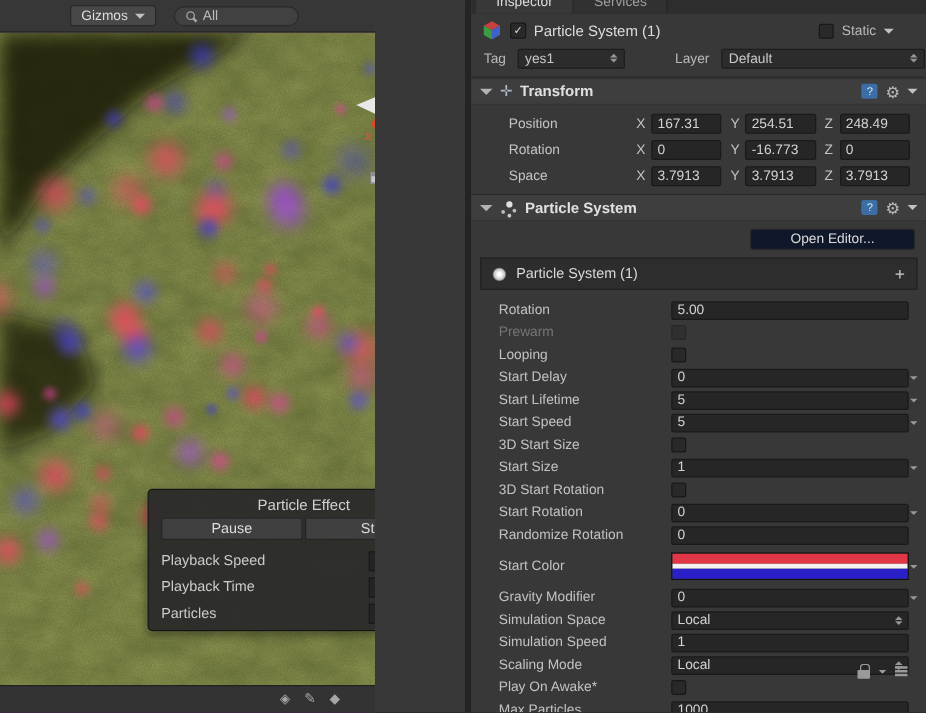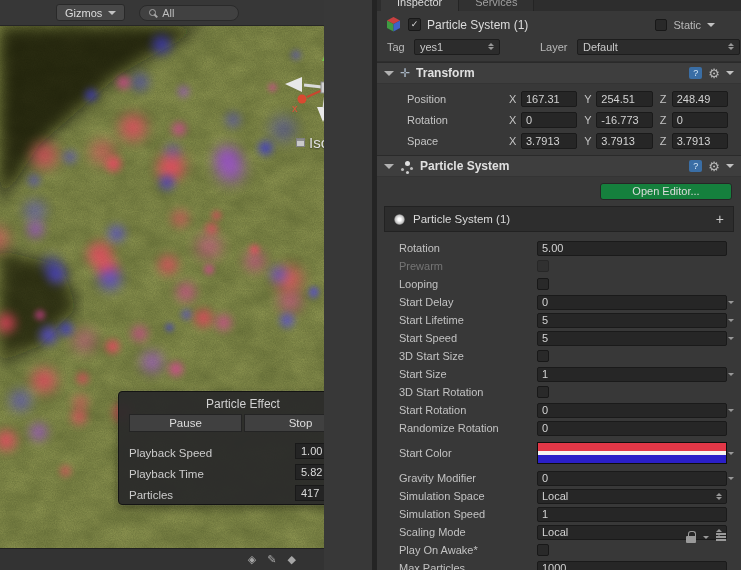--- a/index.html
+++ b/index.html
@@ -5,21 +5,21 @@
   * { margin:0; padding:0; box-sizing:border-box; }
   html,body { background:#222; }
   #app {
     position:relative; width:741px; height:570px; overflow:hidden;
     background:#383838; color:#c8c8c8;
     font-family:"Liberation Sans", sans-serif; font-size:11px;
     user-select:none;
   }
 
   
-  .scene { position:absolute; left:0; top:0; width:324px; height:570px; background:#a21caf; }
+  .scene { position:absolute; left:0; top:0; width:300px; height:570px; background:#a21caf; }
   .scene-toolbar {
     position:absolute; top:0; left:0; right:0; height:26px; background:#373737;
     border-bottom:1px solid #262626; display:flex; align-items:center; gap:14px; padding-left:56px; z-index:6;
   }
   .tool-btn {
     display:inline-flex; align-items:center; gap:6px; height:17px; padding:0 8px;
     background:#484848; border:1px solid #292929; border-radius:3px; color:#ddd; cursor:default;
   }
   .caret-sm { width:0; height:0; border:4px solid transparent; border-top-color:#c2c2c2; margin-top:4px; }
   .search-pill {
@@ -44,21 +44,21 @@
     background:rgba(42,42,42,0.95); border:1px solid #141414; border-radius:4px;
     box-shadow:0 0 0 1px rgba(255,255,255,0.05), 0 3px 8px rgba(0,0,0,.4);
     padding:4px 10px 5px;
   }
   .pe-title { text-align:center; color:#d2d2d2; font-size:12px; height:16px; line-height:16px; }
   .pe-buttons { display:flex; gap:2px; margin:2px 0 6px; }
   .pe-btn {
     flex:1; height:18px; background:#404040; border:1px solid #242424; color:#ddd;
     text-align:center; line-height:16px; font-size:11.5px; cursor:default;
   }
-  .pe-row { display:flex; align-items:flex-end; height:21px; }
+  .pe-row { display:flex; align-items:center; height:21px; }
   .pe-row .lbl { flex:1; color:#cccccc; font-size:11.5px; }
   .pe-row .val {
     width:62px; height:16px; background:#242424; border:1px solid #191919;
     color:#dcdcdc; padding:0 5px; line-height:14px;
   }
 
   .scene-bottombar {
     position:absolute; bottom:0; left:0; right:0; height:22px; background:#333333; border-top:1px solid #212121;
     display:flex; align-items:center; justify-content:flex-end; gap:11px; padding-right:28px; color:#a6a6a6; z-index:6;
   }
@@ -119,21 +119,21 @@
   .axis { width:12px; color:#c4c4c4; }
   .t-field {
     flex:1; height:16px; background:#262626; border:1px solid #1a1a1a; border-radius:2px;
     color:#d3d3d3; padding:0 4px; line-height:14px; margin-right:7px;
     overflow:hidden; white-space:nowrap;
   }
   .t-row .t-field:last-child { margin-right:0; }
 
   .open-editor-row { display:flex; justify-content:flex-end; padding:6px 9px 3px; }
   .open-editor-btn {
-    width:132px; height:17px; background:#15803d; border:1px solid #262626; border-radius:3px;
+    width:132px; height:17px; background:#0f172a; border:1px solid #262626; border-radius:3px;
     color:#dcdcdc; text-align:center; line-height:15px; cursor:default;
   }
   .module-box {
     margin:3px 7px 6px; height:26px; background:#2d2d2d; border:1px solid #222222;
     display:flex; align-items:center; gap:8px; padding:0 9px;
   }
   .dot-icon { width:11px; height:11px; border-radius:50%; background:radial-gradient(circle, #ffffff 18%, #c0c0c0 55%, rgba(190,190,190,0) 75%); }
   .module-title { color:#dadada; font-size:11.5px; }
   .plus-icon { margin-left:auto; color:#cccccc; font-size:14px; line-height:1; }
 

